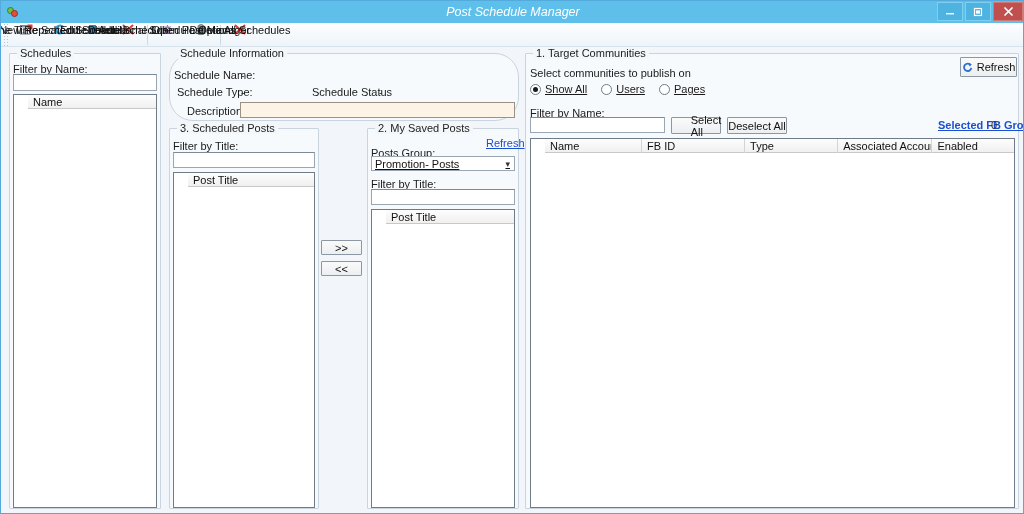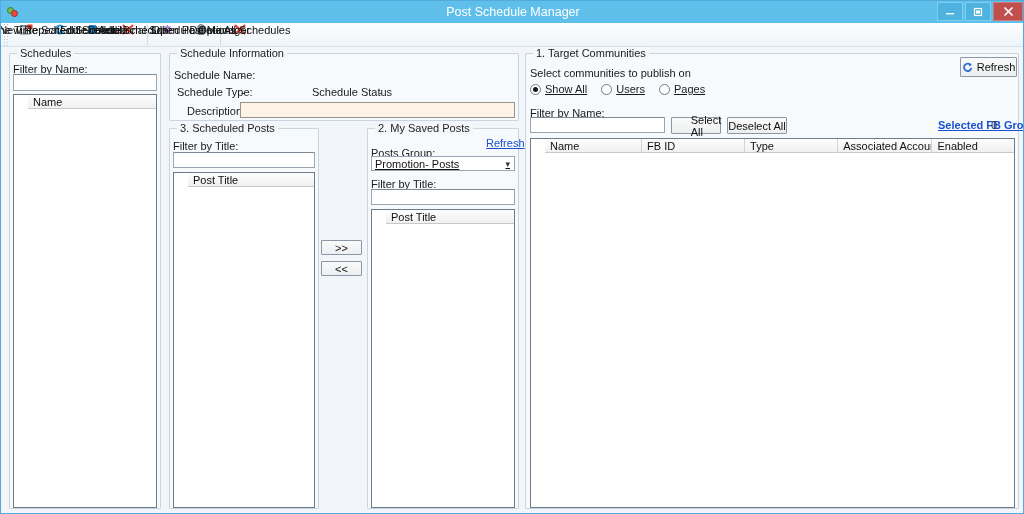--- a/index.html
+++ b/index.html
@@ -18,21 +18,21 @@
     background: #f2f6fa;
     border: 1px solid #55aadd;
     overflow: hidden;
   }
 
   
   .titlebar {
     position: absolute; left: 0; top: 0;
     width: 1024px; height: 22px;
     background: #5ec0ea;
-    display: flex; align-items: center;
+    display: flex; align-items: center; font-style: italic;
   }
   .title-icon {
     width: 16px; height: 16px; margin-left: 4px;
     position: relative; flex: 0 0 auto;
   }
   .title-icon .b1 {
     position: absolute; left: 2px; top: 3px;
     width: 7px; height: 7px; border-radius: 50%;
     background: #6fbf4a; border: 1px solid #3f7f2a;
   }
@@ -314,21 +314,21 @@
   </div>
   <div class="lbl" style="left:12px; top:62px;">Filter by Name:</div>
   <input class="tbox" style="left: 12px; top: 73px; width: 144px; height: 17px;" value="">
   <div class="listbox" style="left:12px; top:93px; width:144px; height:414px;">
     <div class="lb-head">
       <div class="col" style="width:143px;">Name</div>
     </div>
     <div class="lb-body" style="height:398px;"></div>
   </div>
 
-  <div class="grp" style="left:168px; top:52px; width:350px; height:68px;">
+  <div class="grp" style="left:168px; top:52px; width:350px; height:68px;border-radius:24px;">
     <span class="cap">Schedule Information</span>
   </div>
   <div class="lbl" style="left:173px; top:68px;">Schedule Name:</div>
   <div class="val" style="left:240px; top:68px;">-</div>
 
   <div class="lbl" style="left:176px; top:85px;">Schedule Type:</div>
   <div class="val" style="left:240px; top:85px;">-</div>
 
   <div class="lbl" style="left:311px; top:85px;">Schedule Status</div>
   <div class="val" style="left:378px; top:85px;">-</div>

